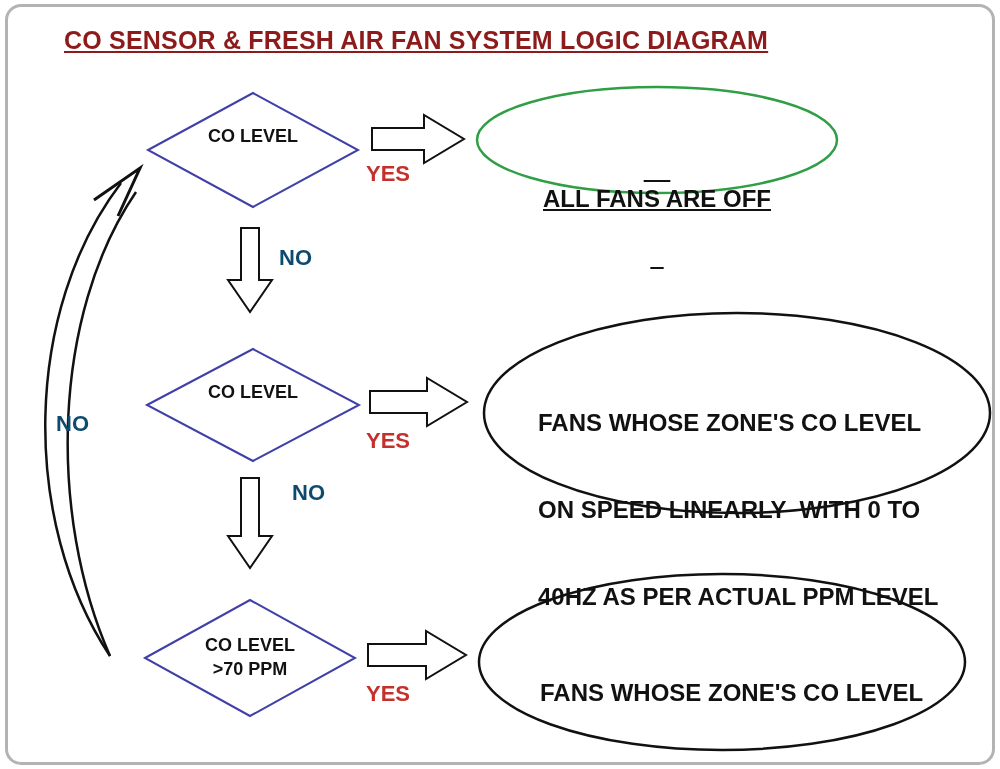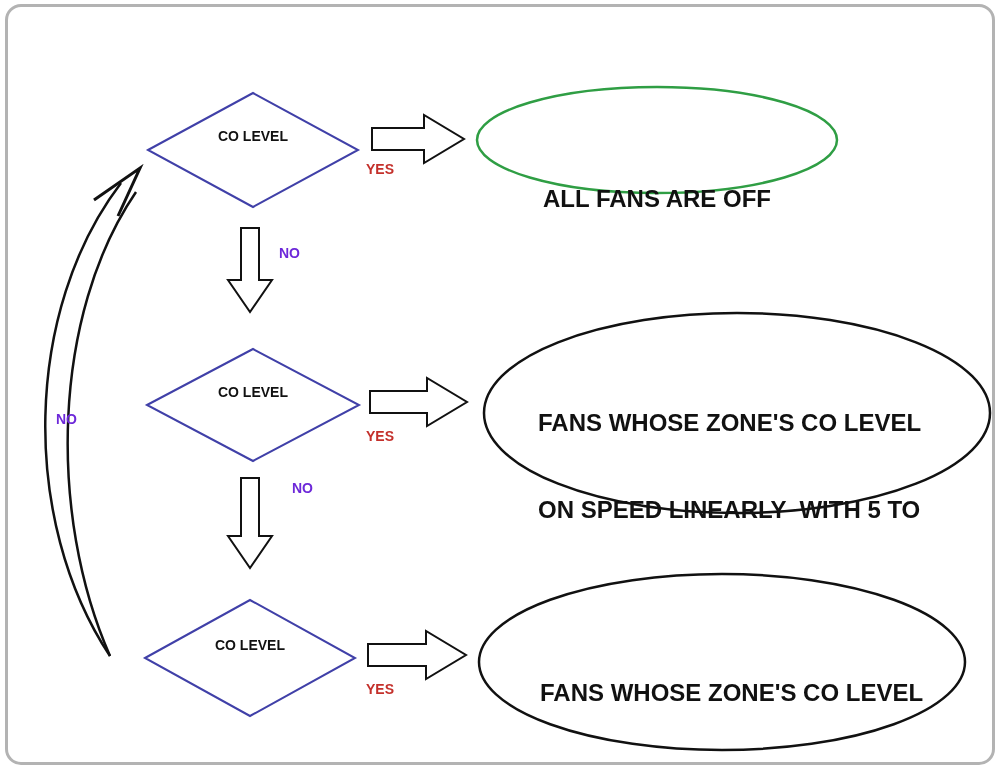--- a/index.html
+++ b/index.html
@@ -26,34 +26,34 @@
   .title {
     left: 64px; top: 26px;
     font-size: 25px;
     color: #8e1b1b;
     text-decoration: underline;
     letter-spacing: 0.2px;
   }
   .diamond-text {
     width: 210px;
     text-align: center;
-    font-size: 14px;
+    font-size: 18px;
     line-height: 24px;
     color: #111;
   }
   .d1 { left: 148px; top: 124px; }
   .d2 { left: 148px; top: 380px; }
   .d3 { left: 145px; top: 633px; }
   .outcome-text { font-size: 24px; line-height: 29px; white-space: pre; color: #111; }
-  .o1 { left: 477px; top: 126px; width: 360px; text-align: center; }
+  .o1 { left: 477px; top: 126px; width: 360px; text-align: center; text-decoration: underline; }
   .o2 { left: 538px; top: 350px; }
   .o3 { left: 540px; top: 620px; }
-  .edge-label { font-size: 14px; }
+  .edge-label { font-size: 22px; }
   .yes { color: #c4302b; }
-  .no  { color: #6d28d9; }
+  .no  { color: #0c4a6e; }
   .y1 { left: 366px; top: 161px; }
   .y2 { left: 366px; top: 428px; }
   .y3 { left: 366px; top: 681px; }
   .n1 { left: 279px; top: 245px; }
   .n2 { left: 292px; top: 480px; }
   .n3 { left: 56px;  top: 411px; }
 </style>
 </head>
 <body>
 
@@ -74,37 +74,40 @@
     <polygon points="368,644 426,644 426,631 466,655 426,679 426,666 368,666" fill="#ffffff" stroke="#111111" stroke-width="2"></polygon>
 
     <polygon points="241,228 259,228 259,280 272,280 250,312 228,280 241,280" fill="#ffffff" stroke="#111111" stroke-width="2"></polygon>
     <polygon points="241,478 259,478 259,536 272,536 250,568 228,536 241,536" fill="#ffffff" stroke="#111111" stroke-width="2"></polygon>
 
     <path d="M 110 656 C 20 520 24 310 121 183" fill="none" stroke="#111111" stroke-width="2.5"></path>
     <path d="M 110 656 C 48 515 52 315 136 192" fill="none" stroke="#111111" stroke-width="2.5"></path>
     <polyline points="94,200 140,168 118,216" fill="none" stroke="#111111" stroke-width="3"></polyline>
   </svg>
 
+  <div class="txt title">CO SENSOR &amp; FRESH AIR FAN SYSTEM LOGIC DIAGRAM</div>
 
   <div class="txt diamond-text d1">
     <div>CO LEVEL</div>
   </div>
   <div class="txt diamond-text d2">
     <div>CO LEVEL</div>
   </div>
   <div class="txt diamond-text d3">
     <div>CO LEVEL</div>
+    <div>&gt;70 PPM</div>
   </div>
 
   <div class="txt outcome-text o1">
     <div>ALL FANS ARE OFF</div>
   </div>
   <div class="txt outcome-text o2">
     <div>FANS WHOSE ZONE'S CO LEVEL</div>
-    <div>ON SPEED LINEARLY  WITH 5 TO</div>
+    <div>ON SPEED LINEARLY  WITH 0 TO</div>
+    <div>40HZ AS PER ACTUAL PPM LEVEL</div>
   </div>
   <div class="txt outcome-text o3">
     <div>FANS WHOSE ZONE'S CO LEVEL</div>
     <div>ARE &gt;70 PPM ARE ON &amp; RUNNING</div>
     
   </div>
 
   <div class="txt edge-label yes y1">YES</div>
   <div class="txt edge-label yes y2">YES</div>
   <div class="txt edge-label yes y3">YES</div>

